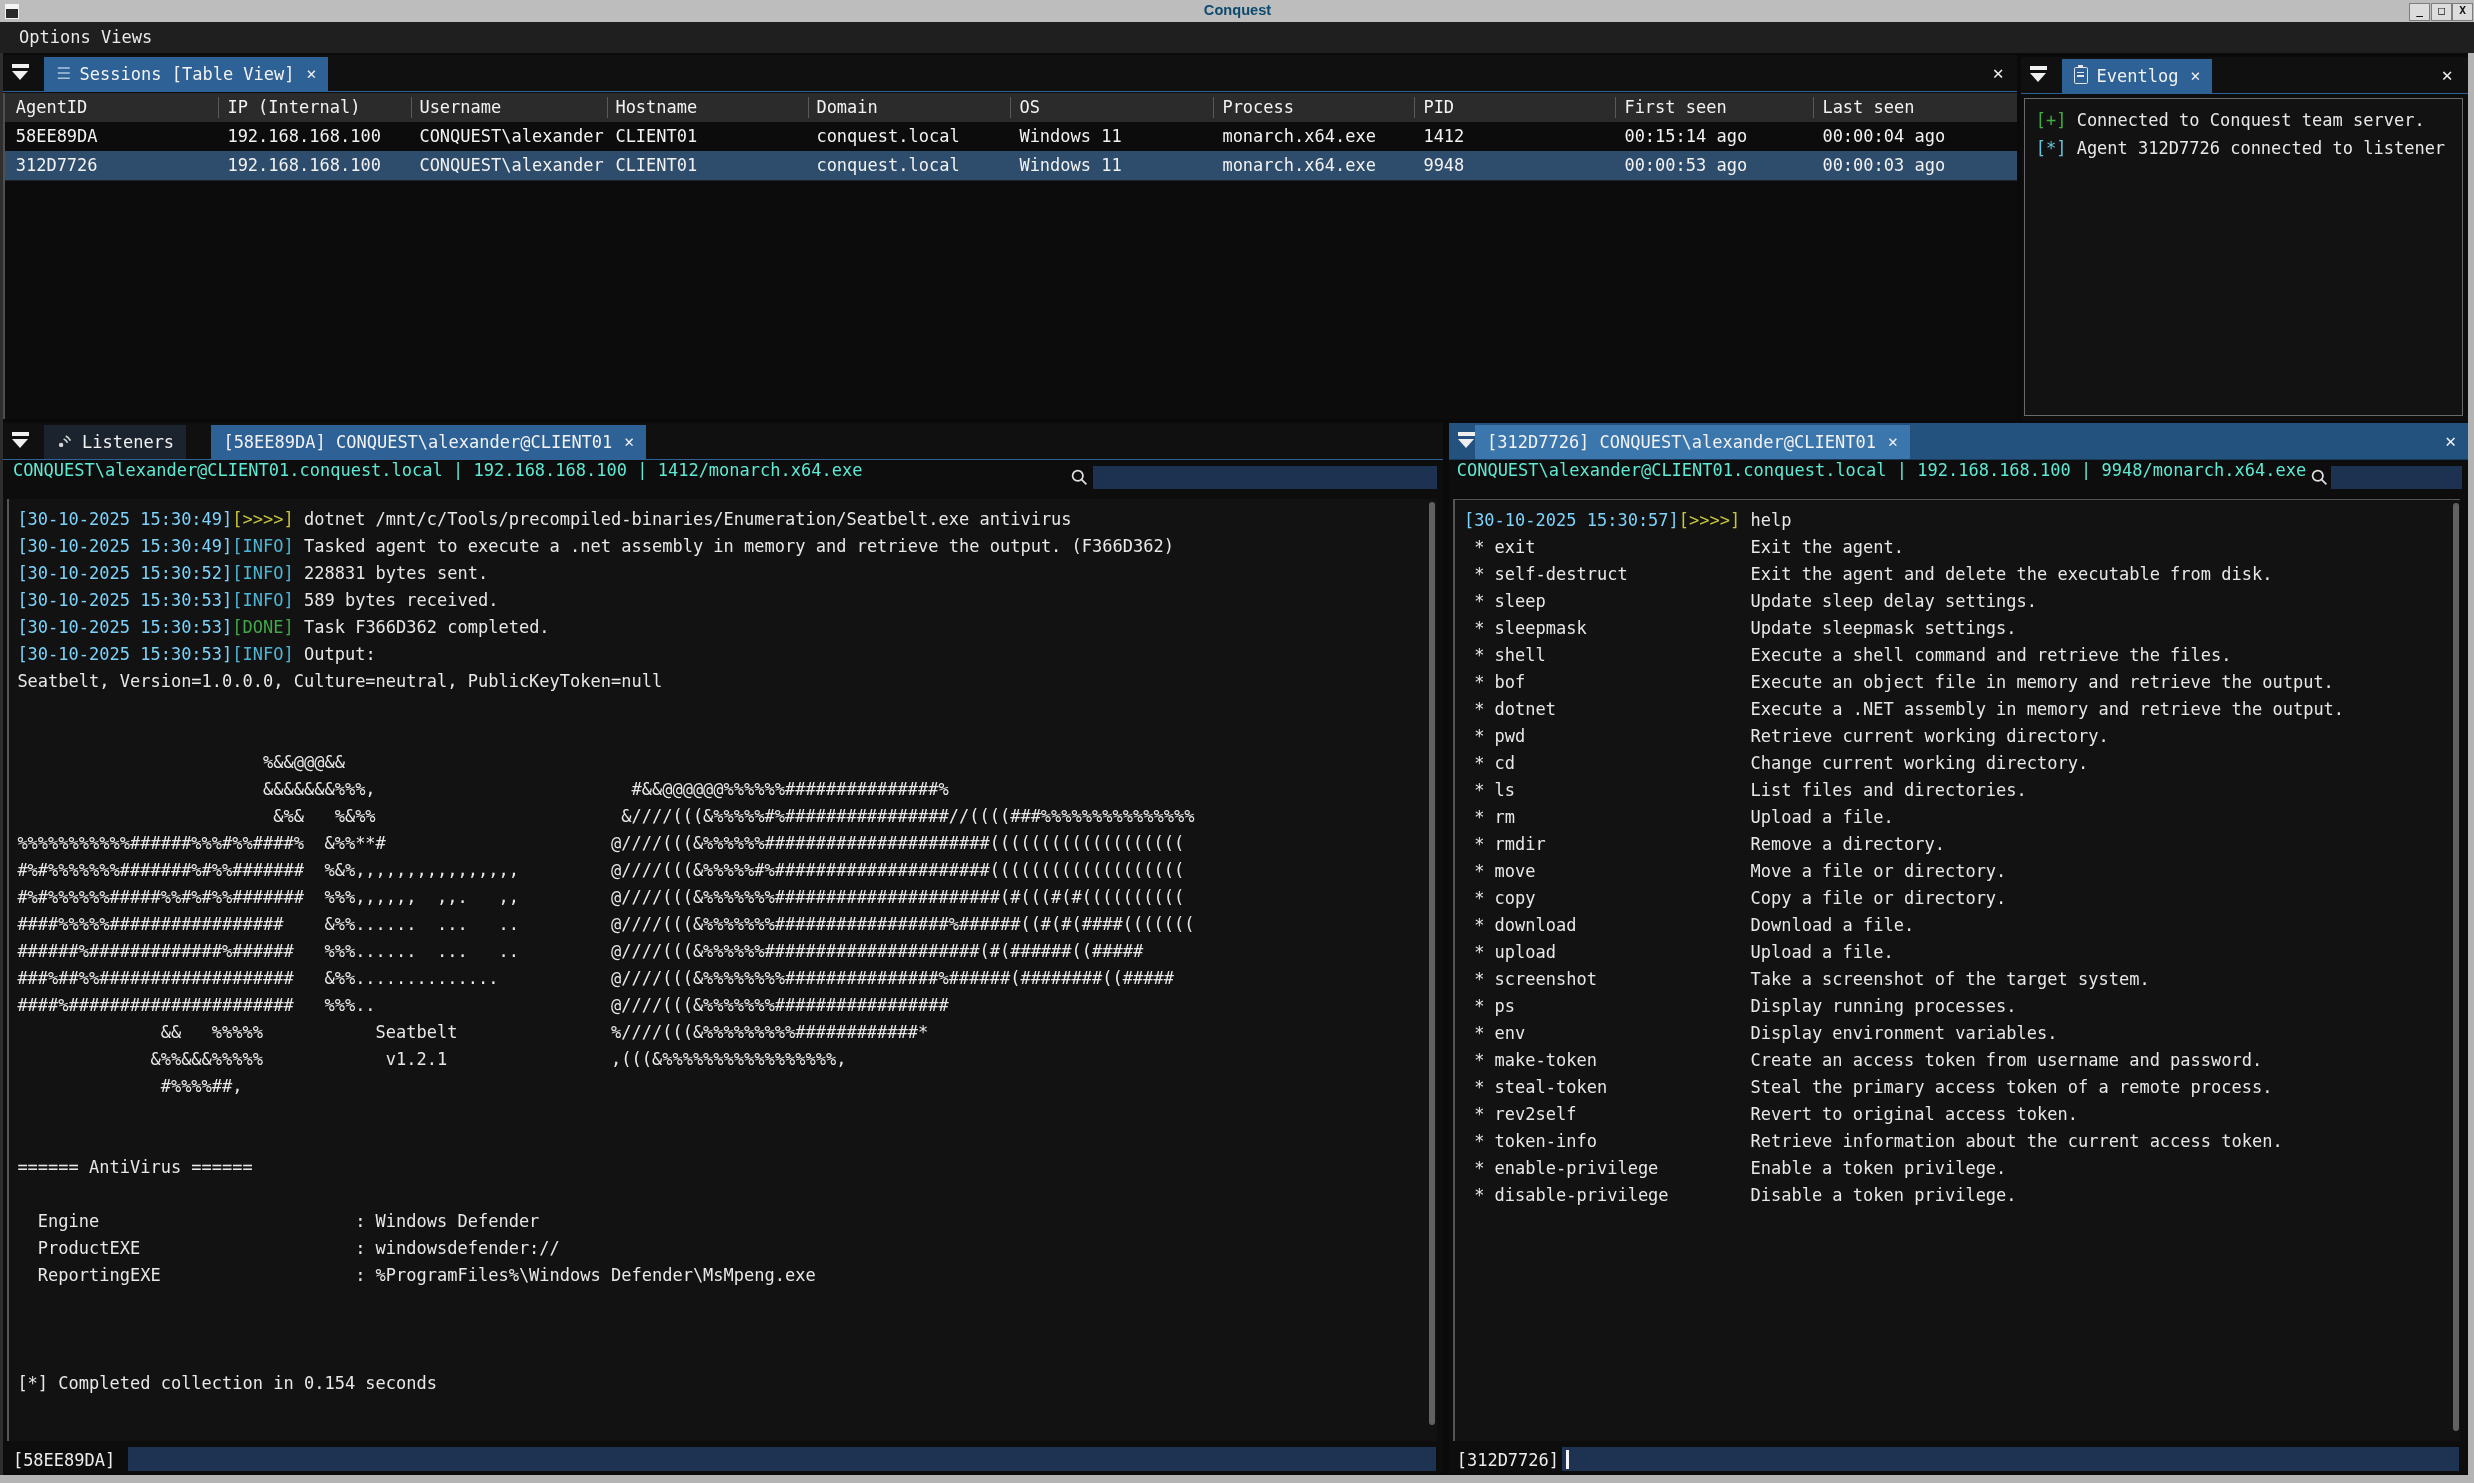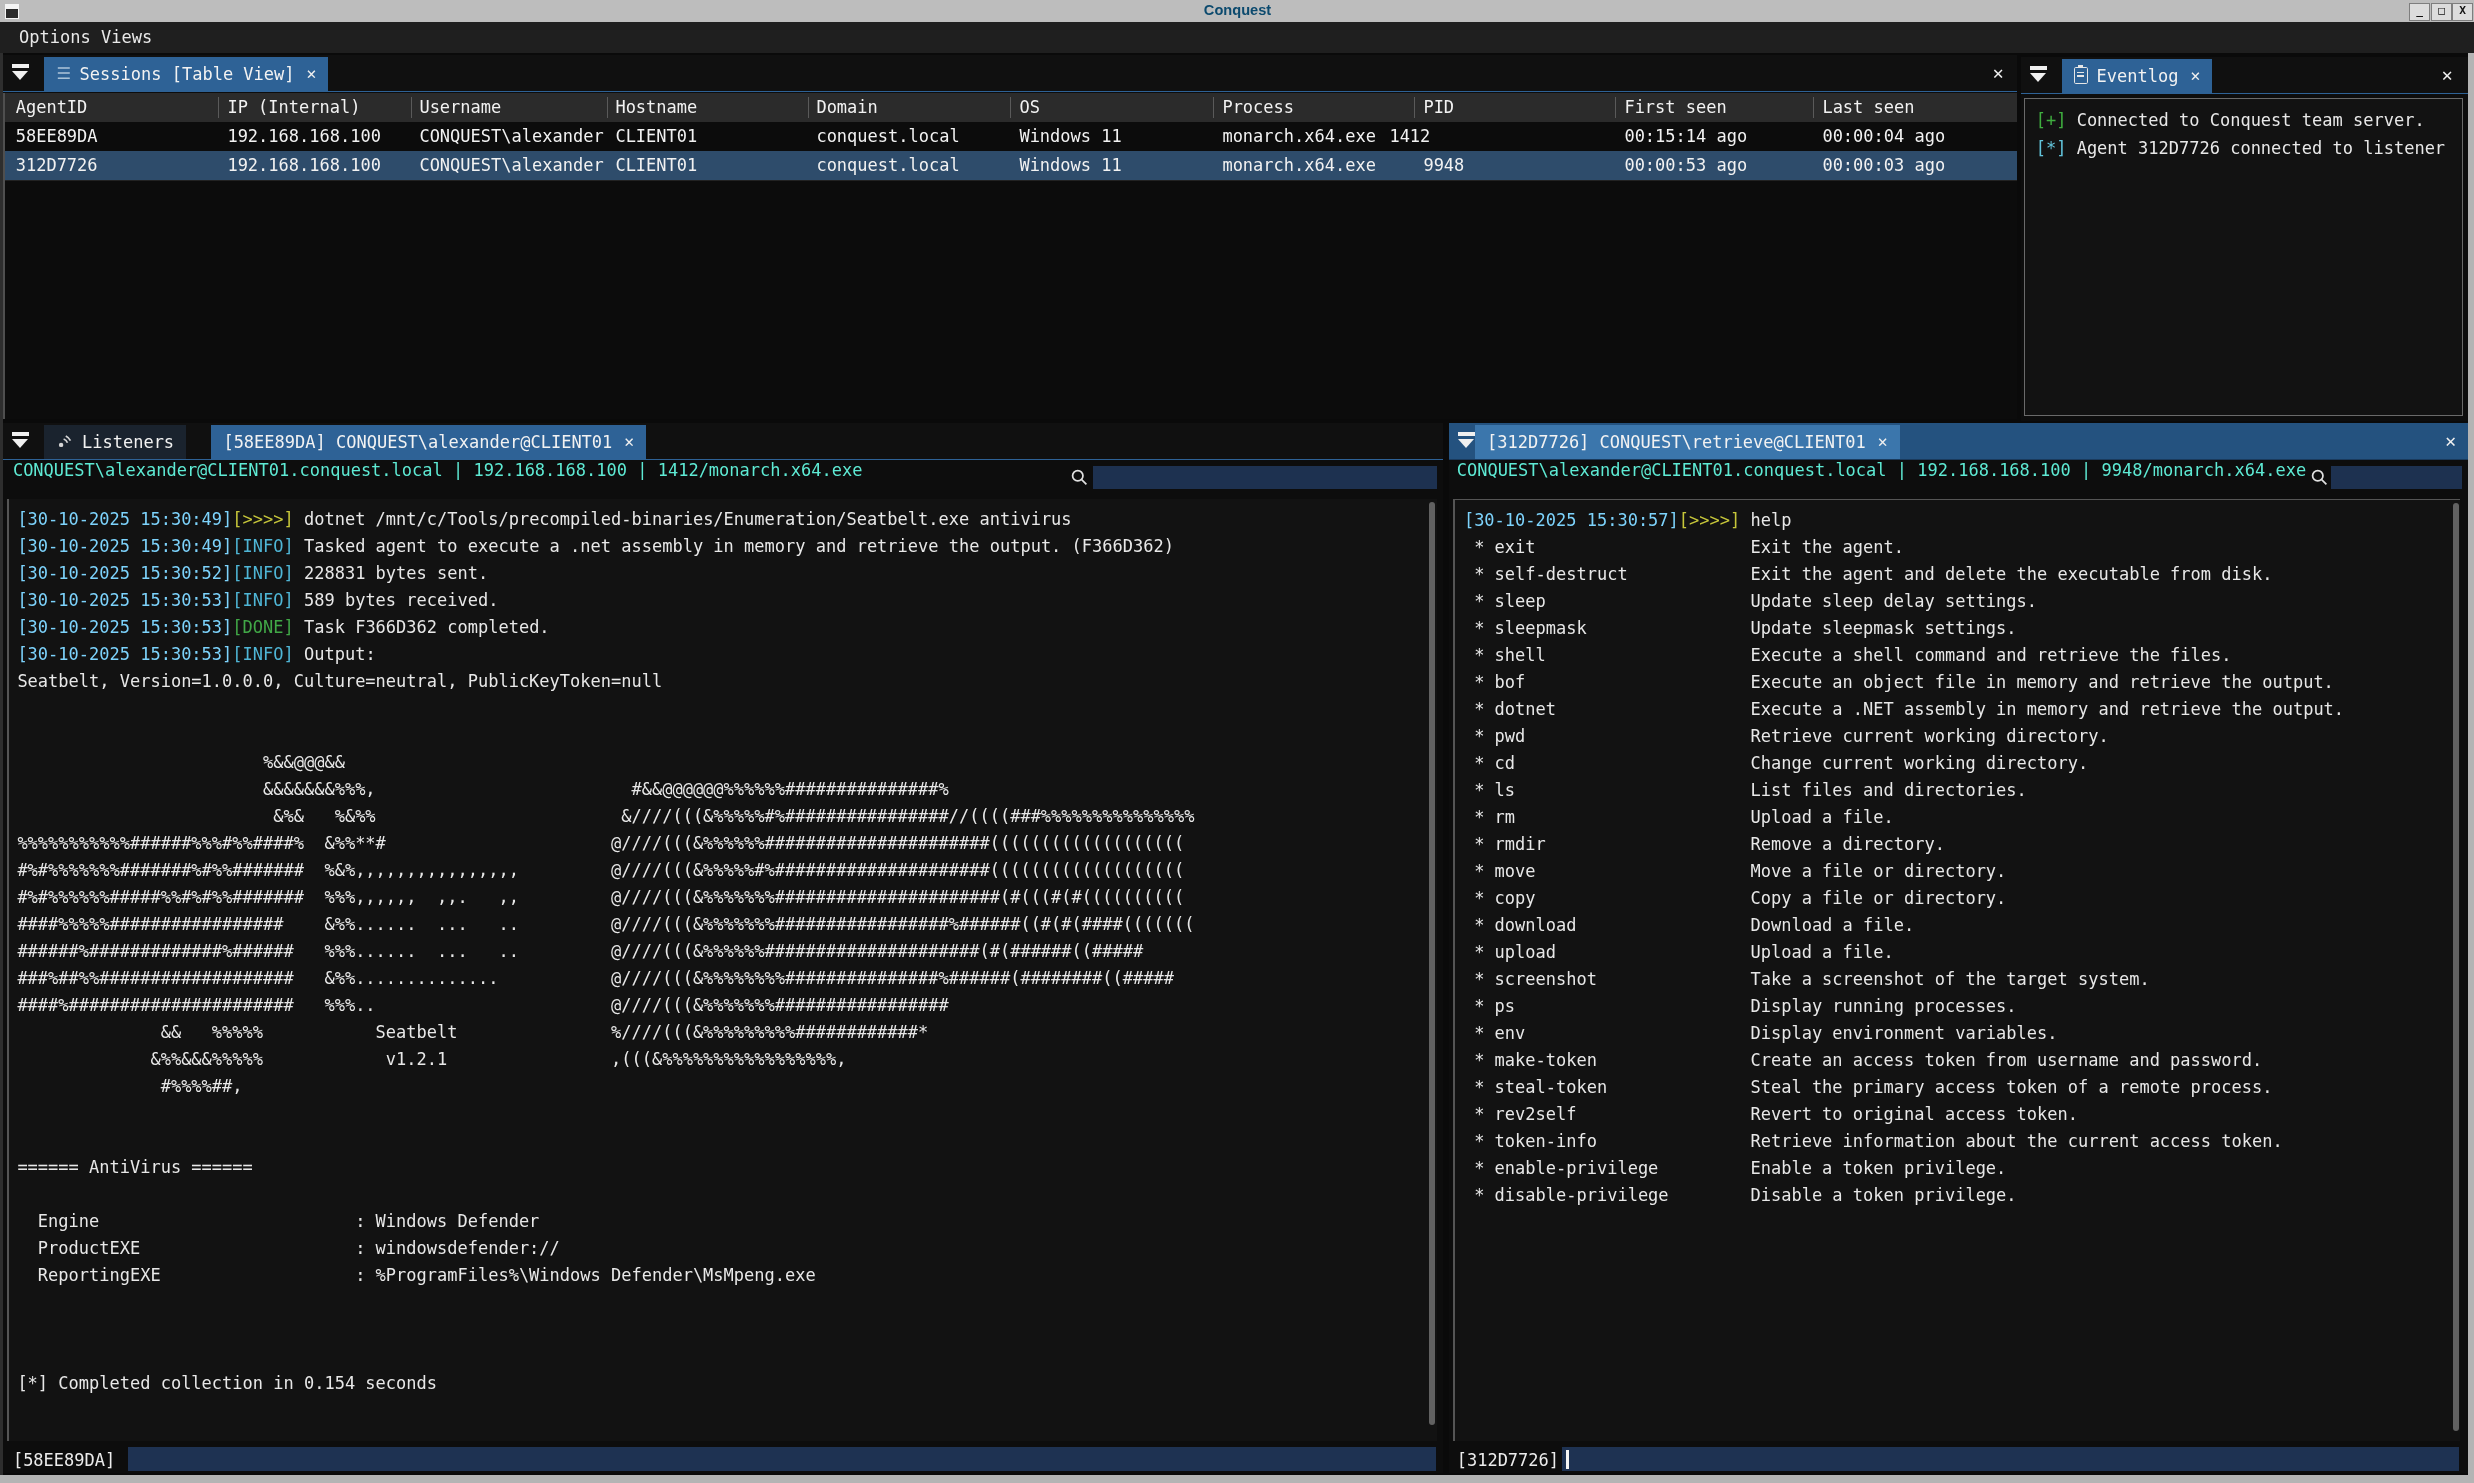--- a/index.html
+++ b/index.html
@@ -128,21 +128,21 @@
         </div>
       <div id="sessions-tbody">
           <div class="trow" style="top: 29px;">
             <span class="tcell" style="left: 10.3px;">58EE89DA</span>
             <span class="tcell" style="left: 222px;">192.168.168.100</span>
             <span class="tcell" style="left: 414px;">CONQUEST\alexander</span>
             <span class="tcell" style="left: 610px;">CLIENT01</span>
             <span class="tcell" style="left: 811px;">conquest.local</span>
             <span class="tcell" style="left: 1014px;">Windows 11</span>
             <span class="tcell" style="left: 1217px;">monarch.x64.exe</span>
-            <span class="tcell" style="left: 1384px;">1412</span>
+            <span class="tcell" style="left: 1418px;">1412</span>
             <span class="tcell" style="left: 1619px;">00:15:14 ago</span>
             <span class="tcell" style="left: 1817px;">00:00:04 ago</span>
           </div>
           <div class="trow selected" style="top: 58px;">
             <span class="tcell" style="left: 10.3px;">312D7726</span>
             <span class="tcell" style="left: 222px;">192.168.168.100</span>
             <span class="tcell" style="left: 414px;">CONQUEST\alexander</span>
             <span class="tcell" style="left: 610px;">CLIENT01</span>
             <span class="tcell" style="left: 811px;">conquest.local</span>
             <span class="tcell" style="left: 1014px;">Windows 11</span>
@@ -239,21 +239,21 @@
     <div class="cmdbox" style="left:125px;top:1024px;width:1308px;"></div>
   </div>
 
   <div class="panel" style="left:1449px;top:423px;width:1019px;height:1050px;">
     <div class="phead focused">
       <div class="ddicon">
           <div class="dd-bar"></div>
           <div class="dd-tri"></div>
         </div>
       <div class="tab focusedtab" style="left:26px;">
-        <span>[312D7726] CONQUEST\retrieve@CLIENT01</span>
+        <span>[312D7726] CONQUEST\alexander@CLIENT01</span>
         <span class="tabx">✕</span>
       </div>
       <span class="pclose" style="right:12px;">✕</span>
     </div>
     <span class="statustext" style="left:7.7px;">CONQUEST\alexander@CLIENT01.conquest.local | 192.168.168.100 | 9948/monarch.x64.exe</span>
     <svg class="searchicon" style="left:861px;" viewBox="0 0 22 22">
       <circle cx="9" cy="9" r="6" stroke="#e0e0e0" stroke-width="2" fill="none"></circle>
       <line x1="13.5" y1="13.5" x2="19" y2="19" stroke="#e0e0e0" stroke-width="2"></line>
     </svg>
     <div class="searchbox" style="left:882px;width:131px;"></div>

